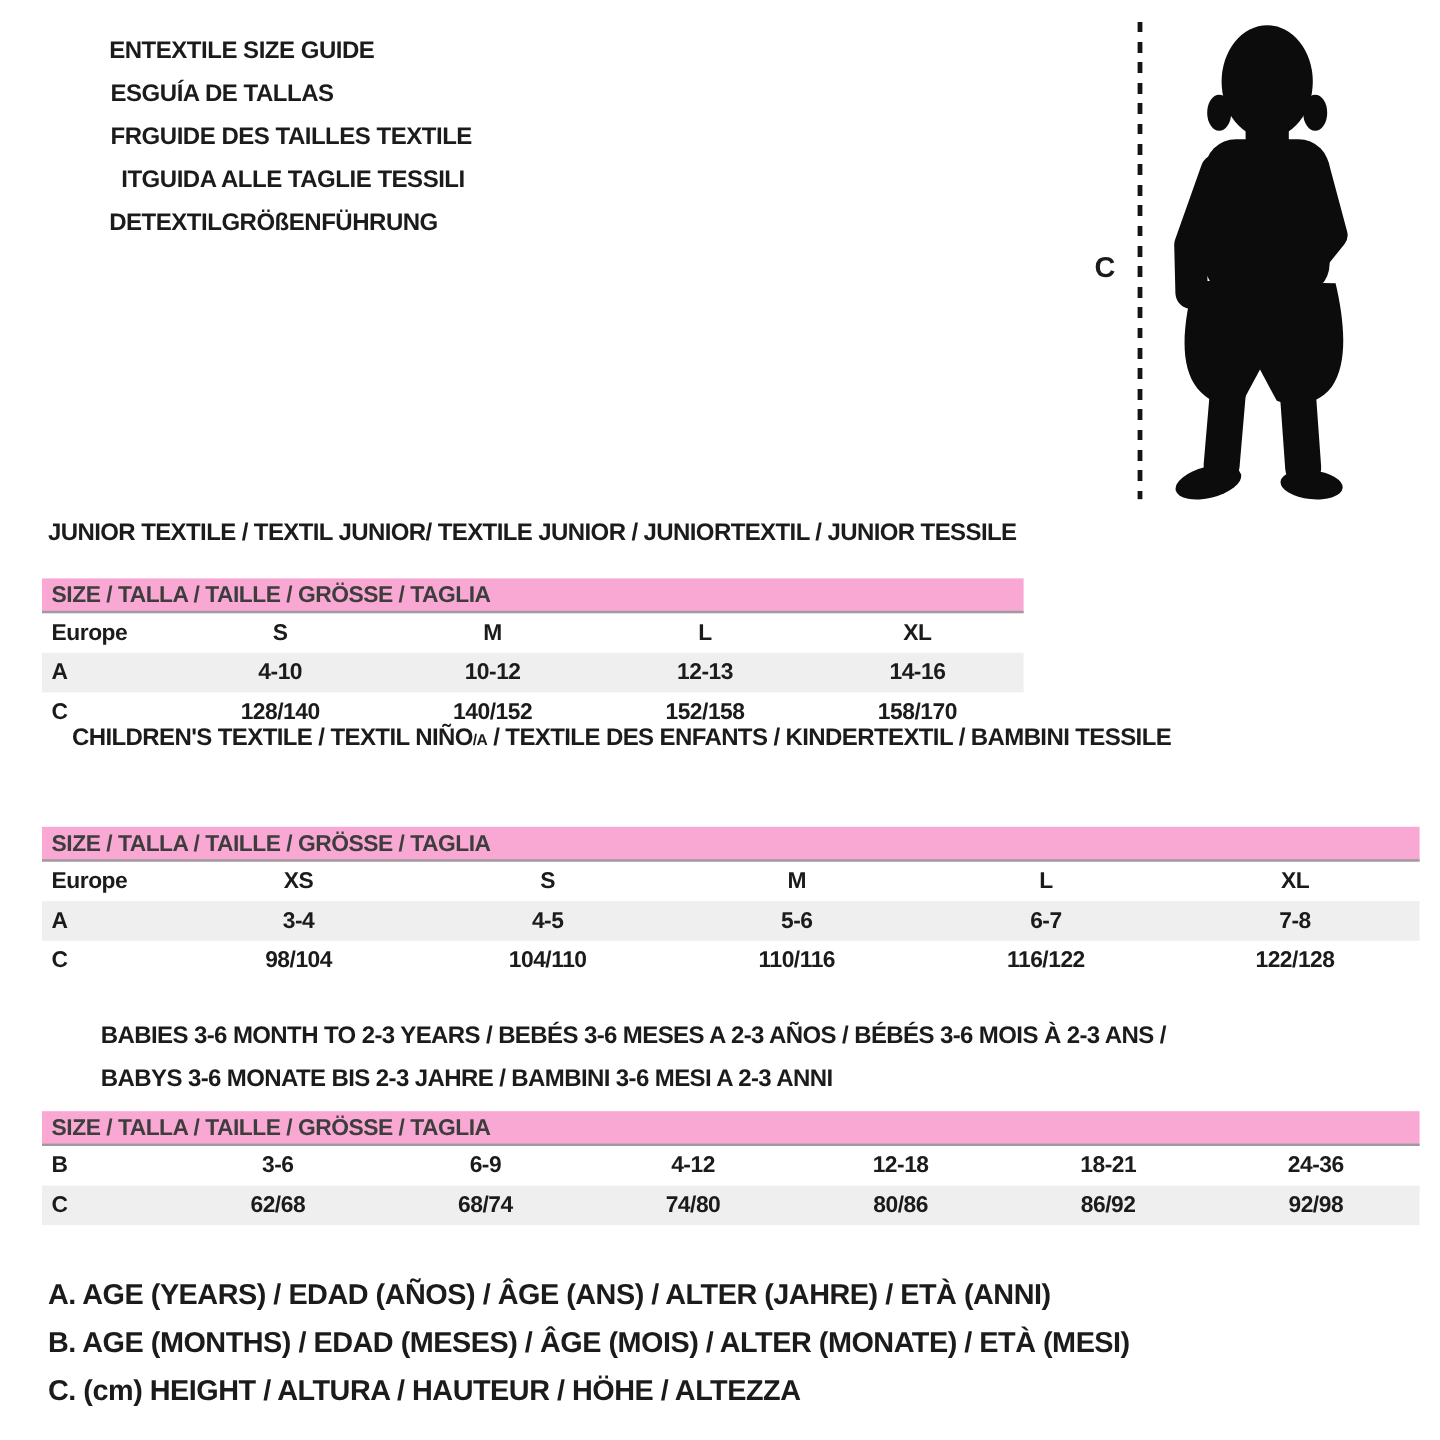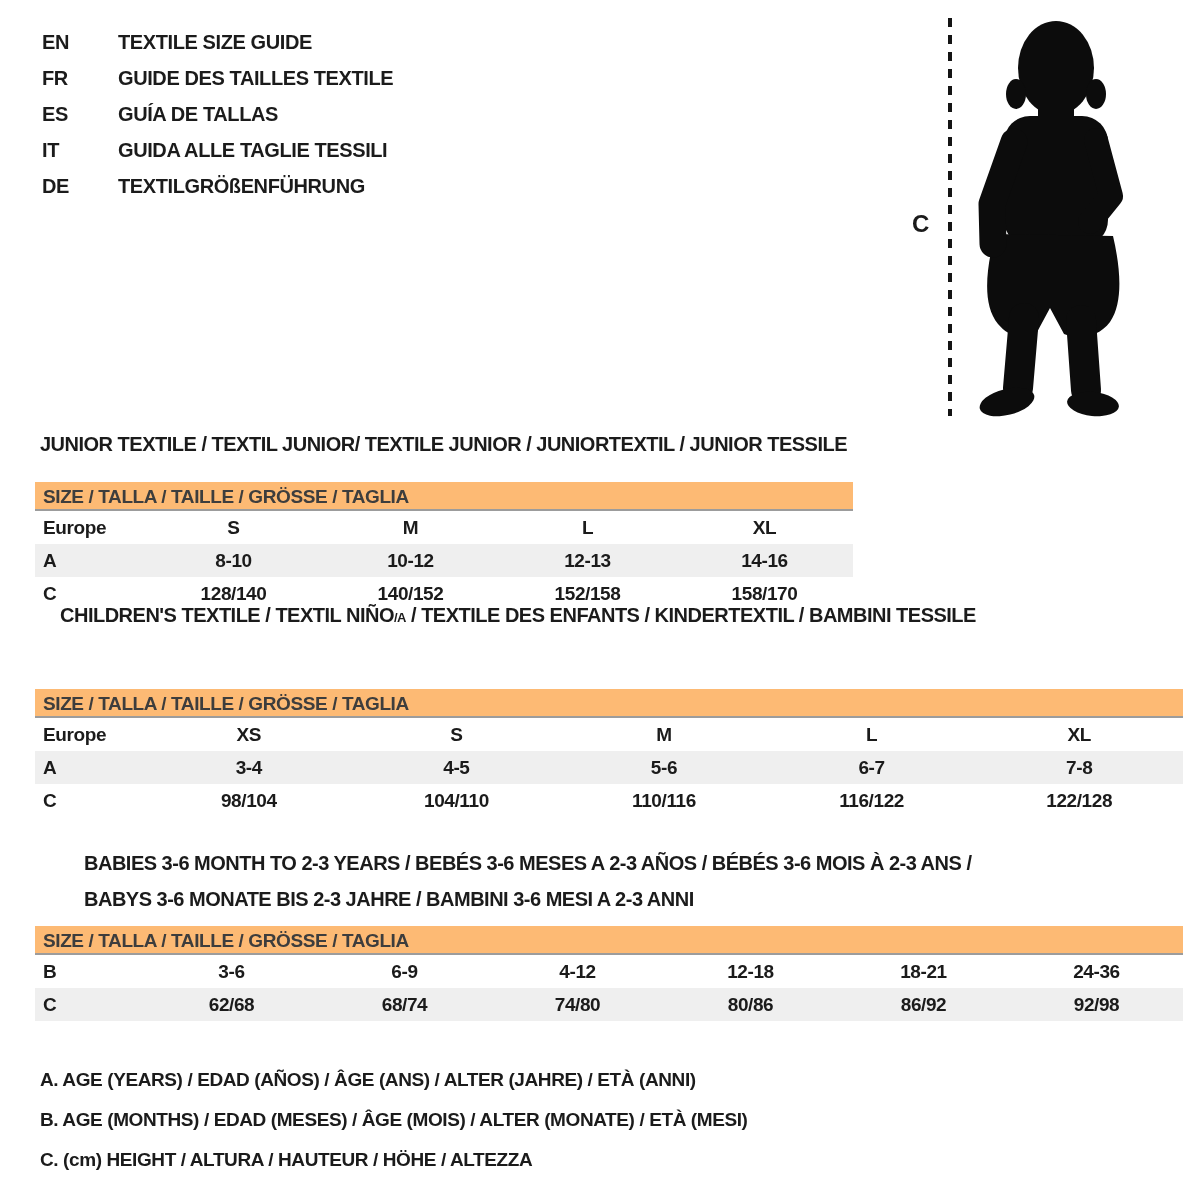--- a/index.html
+++ b/index.html
@@ -8,21 +8,21 @@
     width: 1200px;
     height: 1200px;
     background: #ffffff;
     font-family: "Liberation Sans", sans-serif;
     color: #1b1b1b;
     overflow: hidden;
   }
 
   
   .lang-block { position: absolute; left: 42px; top: 24px; }
-  .lang-row { display: flex; line-height: 36px; font-size: 20px; font-weight: 700; letter-spacing: -0.4px; }
+  .lang-row { display: flex; line-height: 36px; font-size: 20px; font-weight: 700; letter-spacing: -0.4px; text-align: right; }
   .lang-code { width: 76px; }
 
   
   .measure-line {
     position: absolute; left: 948px; top: 18px; width: 4px; height: 398px;
     background: repeating-linear-gradient(to bottom, #141414 0 9px, transparent 9px 17px);
   }
   .measure-label { position: absolute; left: 912px; top: 210px; font-size: 24px; font-weight: 700; }
   .silhouette { position: absolute; left: 962px; top: 12px; }
 
@@ -32,49 +32,49 @@
   .h-children { top: 604px; margin-left: 20px; }
   .h-babies { top: 845px; line-height: 36px; margin-left: 44px; }
   .sub-small { font-size: 13px; font-weight: 700; }
 
   
   .stable { position: absolute; left: 35px; }
   .t-junior { top: 482px; width: 818px; }
   .t-children { top: 689px; width: 1148px; }
   .t-babies { top: 926px; width: 1148px; }
   .size-bar {
-    height: 29px; background: #fdba74; border-bottom: 2px solid #9c9c9c;
+    height: 29px; background: #f9a8d4; border-bottom: 2px solid #9c9c9c;
     font-size: 19px; font-weight: 700; color: #3d3d3d; letter-spacing: -0.4px;
     line-height: 29px; padding-left: 8px; box-sizing: border-box;
   }
   .trow { display: flex; height: 33px; align-items: center; font-size: 19px; font-weight: 700; letter-spacing: -0.4px; }
   .trow.shaded { background: #efefef; }
   .tlabel { width: 110px; padding-left: 8px; box-sizing: border-box; flex: none; }
   .tcell { flex: 1; text-align: center; }
 
   
-  .legend { position: absolute; left: 40px; top: 1060px; font-size: 19px; font-weight: 700; letter-spacing: -0.4px; line-height: 40px; }
+  .legend { position: absolute; left: 40px; top: 1060px; font-size: 24px; font-weight: 700; letter-spacing: -0.4px; line-height: 40px; }
 </style>
 </head>
 <body>
 
 <div class="page">
 
   <div class="lang-block">
     <div class="lang-row">
       <span class="lang-code">EN</span>
       <span class="lang-label">TEXTILE SIZE GUIDE</span>
     </div>
     <div class="lang-row">
+      <span class="lang-code">ES</span>
+      <span class="lang-label">GUÍA DE TALLAS</span>
+    </div>
+    <div class="lang-row">
       <span class="lang-code">FR</span>
       <span class="lang-label">GUIDE DES TAILLES TEXTILE</span>
-    </div>
-    <div class="lang-row">
-      <span class="lang-code">ES</span>
-      <span class="lang-label">GUÍA DE TALLAS</span>
     </div>
     <div class="lang-row">
       <span class="lang-code">IT</span>
       <span class="lang-label">GUIDA ALLE TAGLIE TESSILI</span>
     </div>
     <div class="lang-row">
       <span class="lang-code">DE</span>
       <span class="lang-label">TEXTILGRÖßENFÜHRUNG</span>
     </div>
   </div>
@@ -107,21 +107,21 @@
     <div class="size-bar">SIZE / TALLA / TAILLE / GRÖSSE / TAGLIA</div>
     <div class="trow">
       <span class="tlabel">Europe</span>
       <span class="tcell">S</span>
       <span class="tcell">M</span>
       <span class="tcell">L</span>
       <span class="tcell">XL</span>
     </div>
     <div class="trow shaded">
       <span class="tlabel">A</span>
-      <span class="tcell">8-10</span>
+      <span class="tcell">4-10</span>
       <span class="tcell">10-12</span>
       <span class="tcell">12-13</span>
       <span class="tcell">14-16</span>
     </div>
     <div class="trow">
       <span class="tlabel">C</span>
       <span class="tcell">128/140</span>
       <span class="tcell">140/152</span>
       <span class="tcell">152/158</span>
       <span class="tcell">158/170</span>

